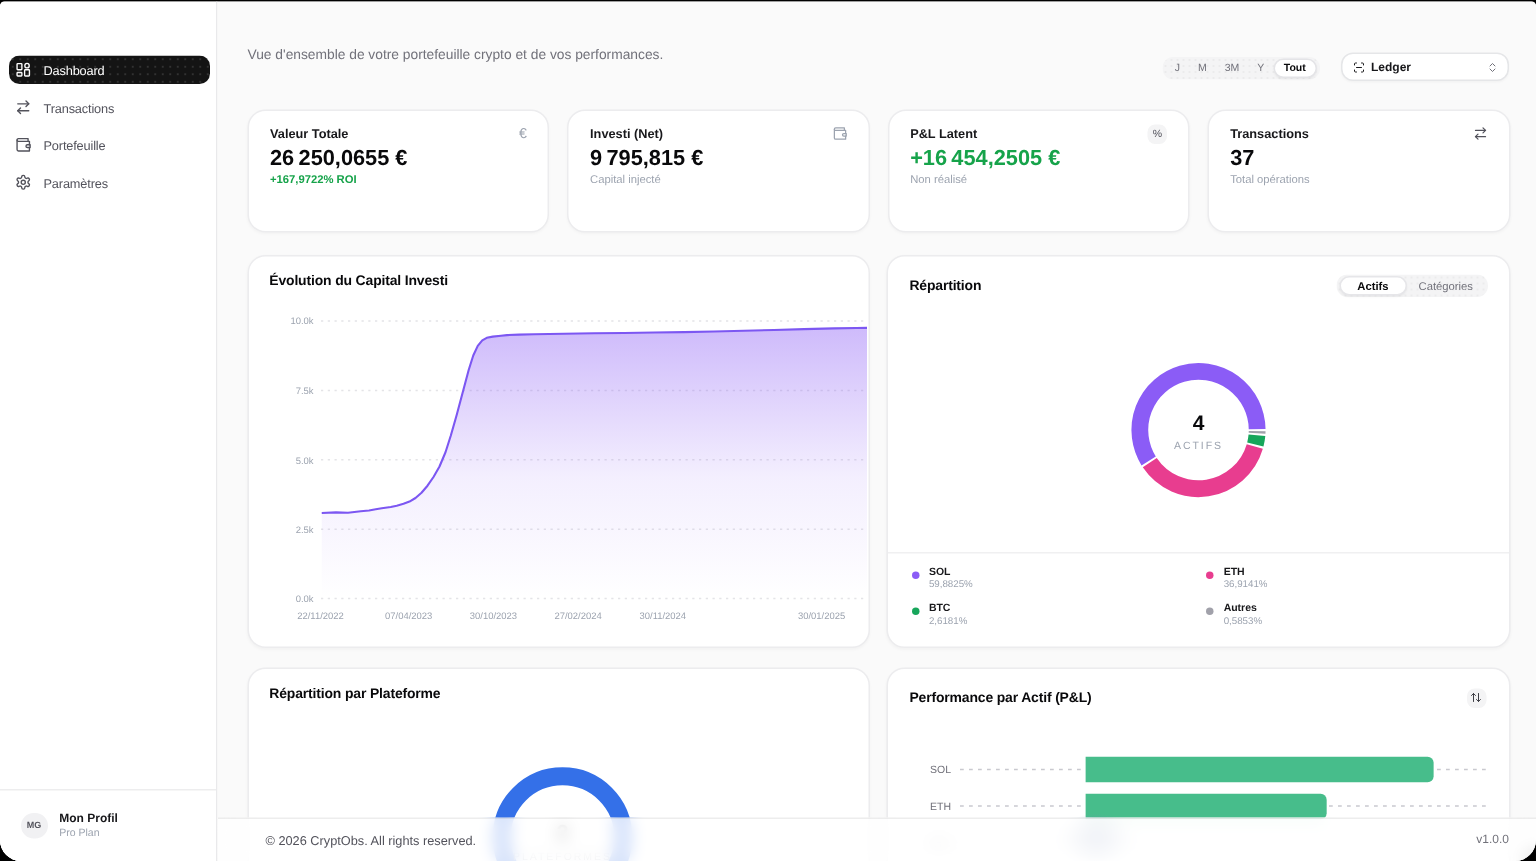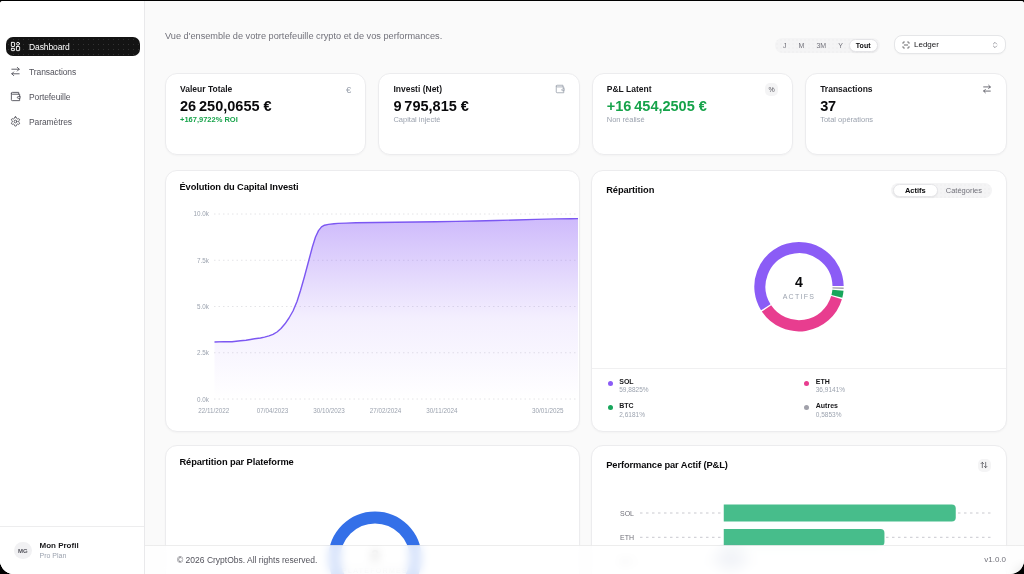--- a/index.html
+++ b/index.html
@@ -42,21 +42,21 @@
   align-items:center; padding:0 2px; margin-top:1.5px;
   background-image:radial-gradient(rgba(0,0,0,0.035) 0.5px, transparent 0.8px);
   background-size:4px 4px; }
 .seg .s { font-size:7px; color:#71717a; padding:0 6px; font-weight:500;}
 .seg .s.on { background:#fff; border:1px solid #e4e4e7; border-radius:6.5px;
   height:12.5px; display:flex; align-items:center; color:#09090b; font-weight:600;
   box-shadow:0 1px 1.5px rgba(0,0,0,0.05); }
 .select { width:112px; height:19px; background:#fff; border:1px solid #e5e6e8;
   border-radius:8px; display:flex; align-items:center; padding:0 6px 0 7px; gap:4px;
   box-shadow:0 1px 1.5px rgba(0,0,0,0.03); }
-.select .txt { font-size:8px; font-weight:400; color:#18181b; }
+.select .txt { font-size:8px; font-weight:700; color:#18181b; }
 .select .sp { flex:1; }
 
 .stats { position:absolute; left:20px; right:17.5px; top:71.5px; height:82.5px;
   display:grid; grid-template-columns:repeat(4,1fr); gap:12px; }
 .card { background:#fff; border:1px solid #ececee; border-radius:12px;
   box-shadow:0 1px 2px rgba(16,24,40,0.03); position:relative; }
 .scard { padding:10px 14px 0 14px; }
 .srow { display:flex; align-items:center; justify-content:space-between; height:11px; }
 .slabel { font-size:8.5px; font-weight:600; color:#18181b; }
 .sicon { color:#9ca3af; display:flex; align-items:center; }

